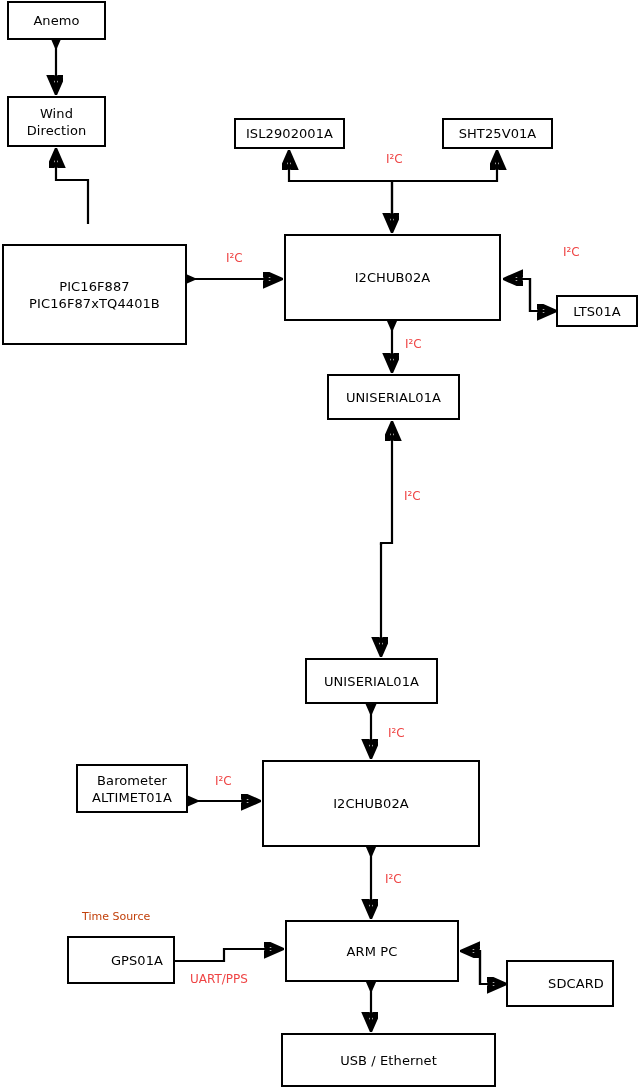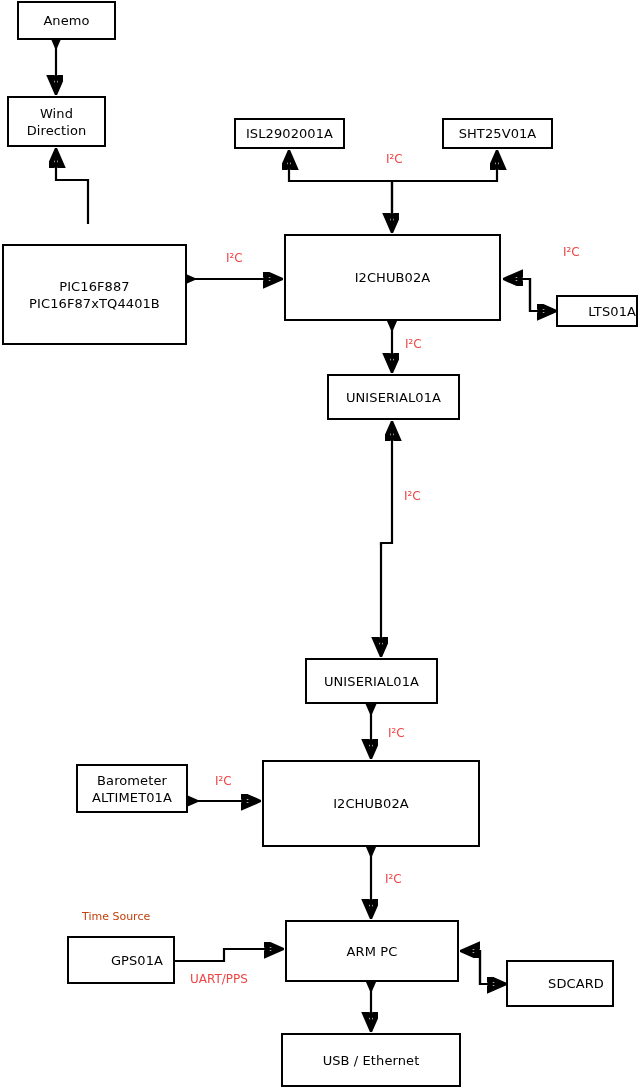--- a/index.html
+++ b/index.html
@@ -98,21 +98,21 @@
     <line x1="371" y1="852" x2="371" y2="915" marker-start="url(#ah)" marker-end="url(#ah)"></line>
 
     <path d="M175,961 L224,961 L224,949 L280,949" marker-end="url(#ah)"></path>
 
     <path d="M503,984 L480,984 L480,951 L464,951" marker-end="url(#ah)"></path>
     <path d="M464,951 L480,951 L480,984 L503,984" marker-end="url(#ah)"></path>
 
     <line x1="371" y1="987" x2="371" y2="1028" marker-start="url(#ah)" marker-end="url(#ah)"></line>
   </svg>
 
-  <div class="node" style="left:17px;top:1px;width:99px;height:39px;">
+  <div class="node" style="left:7px;top:1px;width:99px;height:39px;">
     <span class="lines">Anemo</span>
   </div>
 
   <div class="node" style="left:7px;top:96px;width:99px;height:51px;">
     <span class="lines">
       <span>Wind</span>
       <span>Direction</span>
     </span>
   </div>
 
@@ -128,21 +128,21 @@
   </div>
 
   <div class="node" style="left:442px;top:118px;width:111px;height:31px;">
     <span class="lines">SHT25V01A</span>
   </div>
 
   <div class="node" style="left:284px;top:234px;width:217px;height:87px;">
     <span class="lines">I2CHUB02A</span>
   </div>
 
-  <div class="node" style="left:556px;top:295px;width:82px;height:32px;justify-content:flex-end;">
+  <div class="node" style="left:556px;top:295px;width:82px;height:32px;">
     <span class="lines">LTS01A</span>
   </div>
 
   <div class="node" style="left:327px;top:374px;width:133px;height:46px;">
     <span class="lines">UNISERIAL01A</span>
   </div>
 
   <div class="node" style="left:305px;top:658px;width:133px;height:46px;">
     <span class="lines">UNISERIAL01A</span>
   </div>
@@ -163,21 +163,21 @@
   </div>
 
   <div class="node" style="left:285px;top:920px;width:174px;height:62px;">
     <span class="lines">ARM PC</span>
   </div>
 
   <div class="node" style="left:506px;top:960px;width:108px;height:47px;padding-left:32px;">
     <span class="lines">SDCARD</span>
   </div>
 
-  <div class="node" style="left:281px;top:1033px;width:180px;height:54px;">
+  <div class="node" style="left:281px;top:1033px;width:215px;height:54px;">
     <span class="lines">USB / Ethernet</span>
   </div>
 
   <div class="edge-label" style="left:226px;top:251px;">I²C</div>
 
   <div class="edge-label" style="left:386px;top:152px;">I²C</div>
 
   <div class="edge-label" style="left:563px;top:245px;">I²C</div>
 
   <div class="edge-label" style="left:405px;top:337px;">I²C</div>

